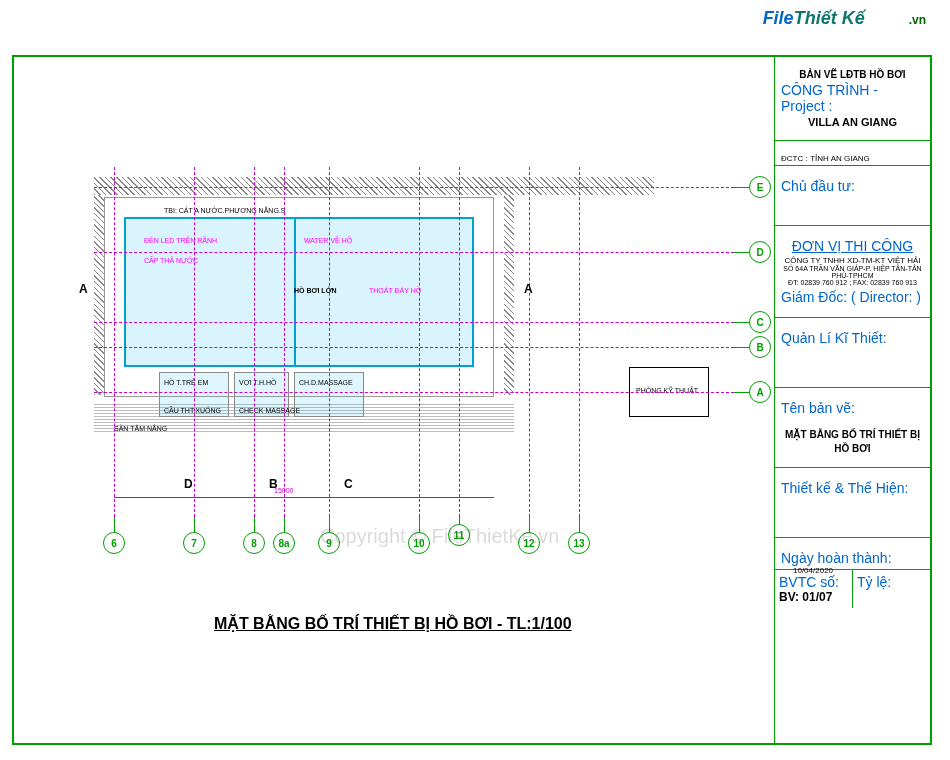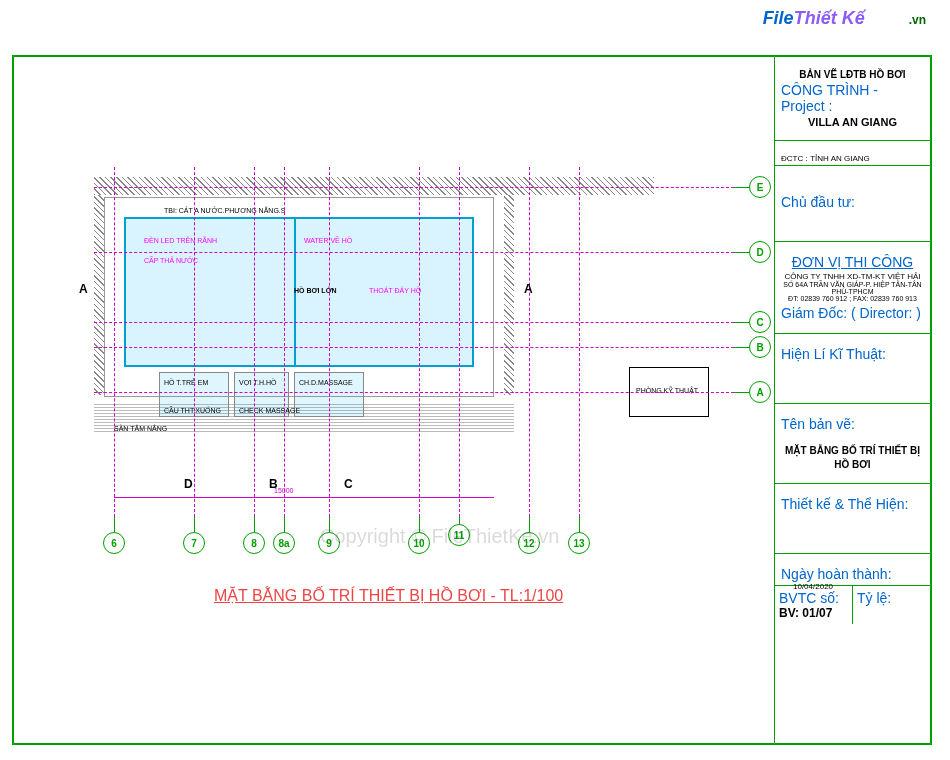--- a/index.html
+++ b/index.html
@@ -1,39 +1,39 @@
 <!DOCTYPE html>
 <html><head>
 <meta charset="utf-8">
 <style>
   * { box-sizing: border-box; margin: 0; padding: 0; }
   body { width: 950px; height: 760px; font-family: Arial, sans-serif; background: #fff; position: relative; overflow: hidden; }
   .logo { position: absolute; top: 8px; right: 24px; font-size: 18px; font-weight: bold; }
   .logo .file { color: #0066cc; font-style: italic; margin-left: 28px; }
-  .logo .thietke { color: #8b5cf6; font-style: italic; }
+  .logo .thietke { color: #0f766e; font-style: italic; }
   .logo .vn { color: #006600; font-size: 12px; padding-left: 44px; }
   .frame { position: absolute; top: 55px; left: 12px; width: 920px; height: 690px; border: 2px solid #00a000; }
   .drawing-area { position: absolute; top: 0; left: 0; width: 760px; height: 686px; }
   .title-block { position: absolute; top: 0; right: 0; width: 156px; height: 686px; border-left: 1px solid #00a000; font-size: 9px; }
   .tb-section { border-bottom: 1px solid #00a000; padding: 12px 6px; }
   .tb-header { font-weight: bold; font-size: 10px; text-align: center; color: #000; }
   .tb-label { color: #0066cc; font-size: 14px; }
   .tb-value { color: #000; font-size: 11px; font-weight: bold; text-align: center; margin-top: 2px; }
   .tb-small { font-size: 8px; color: #000; }
   .plan { position: absolute; top: 100px; left: 50px; width: 650px; height: 340px; }
   .pool { position: absolute; top: 60px; left: 60px; width: 350px; height: 150px; background: rgba(0,180,255,0.15); border: 2px solid #00a0d0; }
   .pool-divider { position: absolute; top: 60px; left: 230px; width: 2px; height: 150px; background: #00a0d0; }
   .deck { position: absolute; top: 40px; left: 40px; width: 390px; height: 200px; border: 1px solid #999; }
   .wall-hatch { position: absolute; background: repeating-linear-gradient(45deg, #888, #888 1px, transparent 1px, transparent 4px); }
   .grid-line-v { position: absolute; width: 0; border-left: 1px dashed #c800c8; top: 10px; height: 350px; }
   .grid-line-h { position: absolute; height: 0; border-top: 1px dashed #c800c8; left: 30px; width: 640px; }
   .grid-bubble { position: absolute; width: 22px; height: 22px; border: 1.5px solid #00a000; border-radius: 50%; background: #fff; font-size: 10px; font-weight: bold; display: flex; align-items: center; justify-content: center; color: #00a000; }
   .grid-stem { position: absolute; width: 1px; background: #00a000; }
   .grid-stem-h { position: absolute; height: 1px; background: #00a000; }
-  .plan-title { position: absolute; top: 530px; left: 200px; font-size: 16px; font-weight: normal; text-decoration: underline; color: #ef4444; }
+  .plan-title { position: absolute; top: 558px; left: 200px; font-size: 16px; font-weight: bold; text-decoration: underline; color: #000000; }
   .dim-line { position: absolute; height: 1px; border-top: 1px solid #c800c8; }
   .label-text { position: absolute; font-size: 7px; color: #ff00ff; white-space: nowrap; }
   .room-label { position: absolute; font-size: 7px; color: #000; white-space: nowrap; }
   .watermark { position: absolute; top: 525px; left: 320px; font-size: 20px; color: rgba(0,0,0,0.15); pointer-events: none; }
   .section-mark { position: absolute; font-size: 12px; font-weight: bold; color: #000; }
   .tb-split { display: flex; }
   .tb-split > div { flex: 1; padding: 4px; }
   .tb-split > div:first-child { border-right: 1px solid #00a000; }
   .equip-room { position: absolute; border: 1px solid #000; background: #fff; }
   .small-pool { position: absolute; background: rgba(0,180,255,0.12); border: 1px solid #888; }
@@ -142,32 +142,32 @@
   <div class="title-block">
     <div class="tb-section">
       <div class="tb-header">BẢN VẼ LĐTB HỒ BƠI</div>
       <div class="tb-label" style="margin-top:2px;">CÔNG TRÌNH - Project :</div>
       <div class="tb-value">VILLA AN GIANG</div>
     </div>
     <div class="tb-section" style="height:22px;">
       <span class="tb-small">ĐCTC :</span>
       <span class="tb-small">TỈNH AN GIANG</span>
     </div>
-    <div class="tb-section" style="height:60px;margin-top:16px;">
+    <div class="tb-section" style="height:60px;">
       <div class="tb-label">Chủ đầu tư:</div>
     </div>
     <div class="tb-section">
       <div class="tb-label" style="text-align:center;text-decoration:underline;">ĐƠN VỊ THI CÔNG</div>
       <div class="tb-small" style="text-align:center;margin-top:2px;">CÔNG TY TNHH XD-TM-KT VIỆT HẢI</div>
       <div class="tb-small" style="text-align:center;font-size:7px;">SỐ 64A TRẦN VĂN GIÁP-P. HIỆP TÂN-TÂN PHÚ-TPHCM</div>
       <div class="tb-small" style="text-align:center;font-size:7px;">ĐT: 02839 760 912 ; FAX: 02839 760 913</div>
       <div class="tb-label" style="margin-top:3px;">Giám Đốc: ( Director: )</div>
     </div>
     <div class="tb-section" style="height:70px;">
-      <div class="tb-label">Hiện Lí Kĩ Thuật:</div>
+      <div class="tb-label">Quản Lí Kĩ Thiết:</div>
     </div>
     <div class="tb-section" style="height:80px;">
       <div class="tb-label">Tên bản vẽ:</div>
       <div class="tb-value" style="font-size:10px;margin-top:12px;line-height:1.4;">MẶT BẰNG BỐ TRÍ THIẾT BỊ HỒ BƠI</div>
     </div>
     <div class="tb-section" style="height:70px;">
       <div class="tb-label">Thiết kế &amp; Thể Hiện:</div>
     </div>
     <div class="tb-section" style="height:32px;">
       <div class="tb-label">Ngày hoàn thành:</div>

